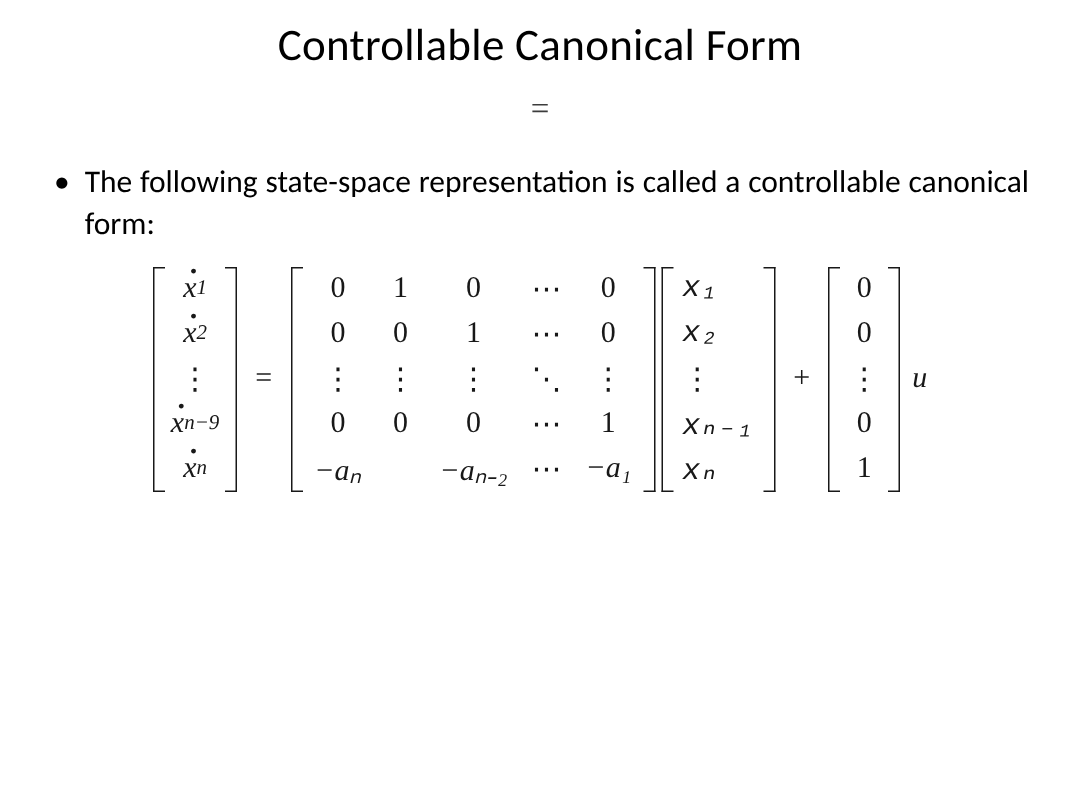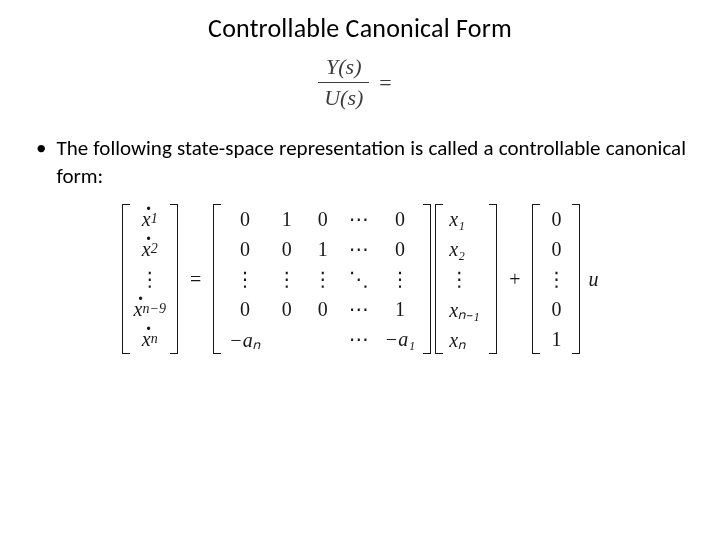--- a/index.html
+++ b/index.html
@@ -14,21 +14,21 @@
   }
   .slide {
     width: 720px;
     height: 540px;
     position: relative;
     box-sizing: border-box;
     padding: 10px 30px 0 30px;
   }
   .title {
     text-align: center;
-    font-size: 26px;
+    font-size: 30px;
     font-weight: 400;
     margin: 2px 0 10px 0;
     letter-spacing: 0.2px;
   }
 
   
   .tf-wrap {
     width: 100%;
     display: flex;
     justify-content: center;
@@ -114,21 +114,21 @@
     padding: 0 8px;
     white-space: nowrap;
     font-style: italic;
   }
   .cell.num { font-style: normal; }
   .vdots, .ddots {
     font-style: normal;
     text-align: center;
   }
   .statevec .cell { padding: 0 4px; justify-content: center; min-width: 24px; }
-  .xvec .cell { padding: 0 6px; justify-content: flex-start; min-width: 34px; }
+  .xvec .cell { padding: 0 6px; justify-content: flex-start; min-width: 34px; font-family: Liberation Mono, monospace; }
   .bvec .cell { padding: 0 6px; min-width: 14px; font-style: normal; }
 
   .op {
     margin: 0 8px;
     font-style: normal;
   }
   .uvar {
     font-style: italic;
     margin-left: 4px;
   }
@@ -147,25 +147,20 @@
 </style>
 </head>
 <body>
 
 <div class="slide">
 
   <div class="title">Controllable Canonical Form</div>
 
   <div class="tf-wrap">
     <div class="tf">
-      <span class="frac">
-        <span class="num">Y(s)</span>
-        <span class="bar"></span>
-        <span class="den">U(s)</span>
-      </span>
       <span class="eq">=</span>
     </div>
   </div>
 
   <div class="bullet-row">
     <span class="bullet-dot">•</span>
     <span class="bullet-text">The following state-space representation is called a controllable canonical form:</span>
   </div>
 
   <div class="mat-eq">
@@ -209,20 +204,21 @@
         <span class="cell num">1</span>
         <span class="cell num">0</span>
         <span class="cell vdots">⋮</span>
         <span class="cell num">0</span>
       </div>
       <div class="col">
         <span class="cell num">0</span>
         <span class="cell num">1</span>
         <span class="cell vdots">⋮</span>
         <span class="cell num">0</span>
+        <span class="cell">−aₙ₋₂</span>
       </div>
       <div class="col">
         <span class="cell num">⋯</span>
         <span class="cell num">⋯</span>
         <span class="cell ddots">⋱</span>
         <span class="cell num">⋯</span>
         <span class="cell num">⋯</span>
       </div>
       <div class="col">
         <span class="cell num">0</span>

